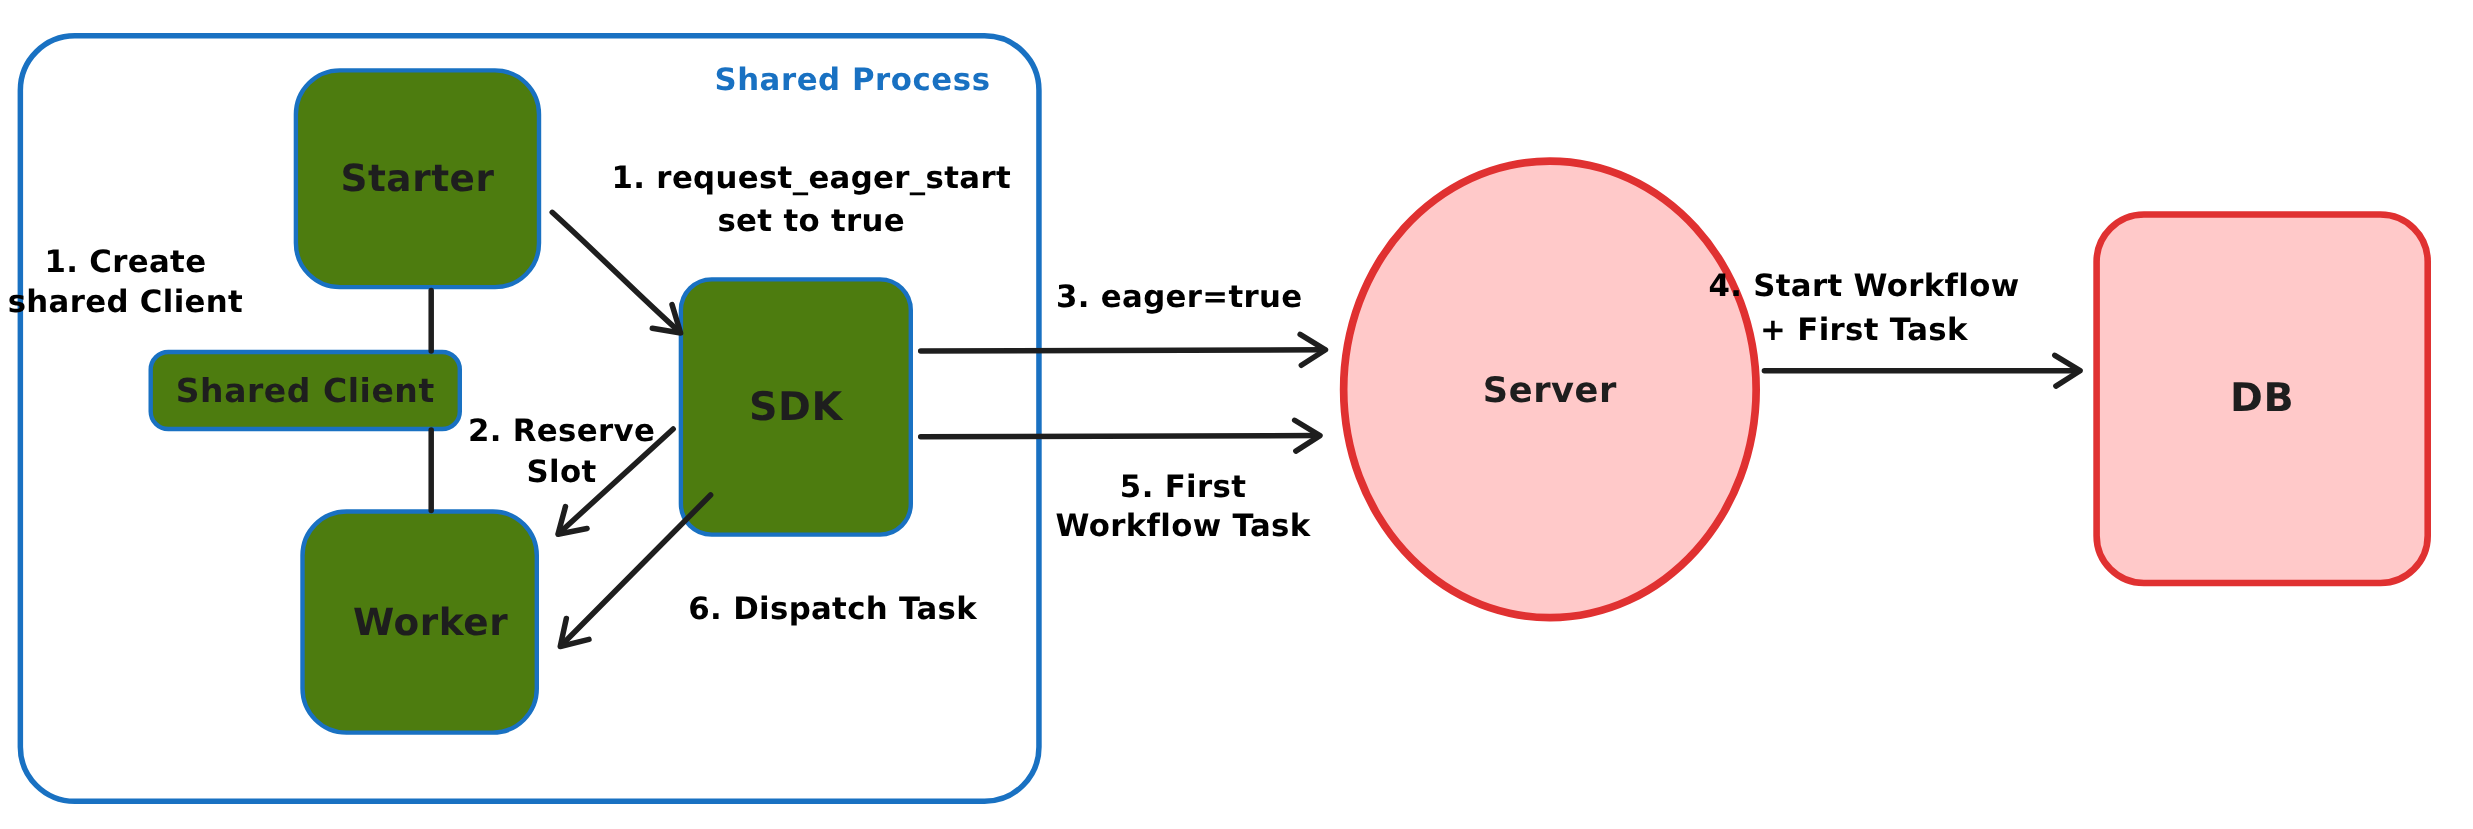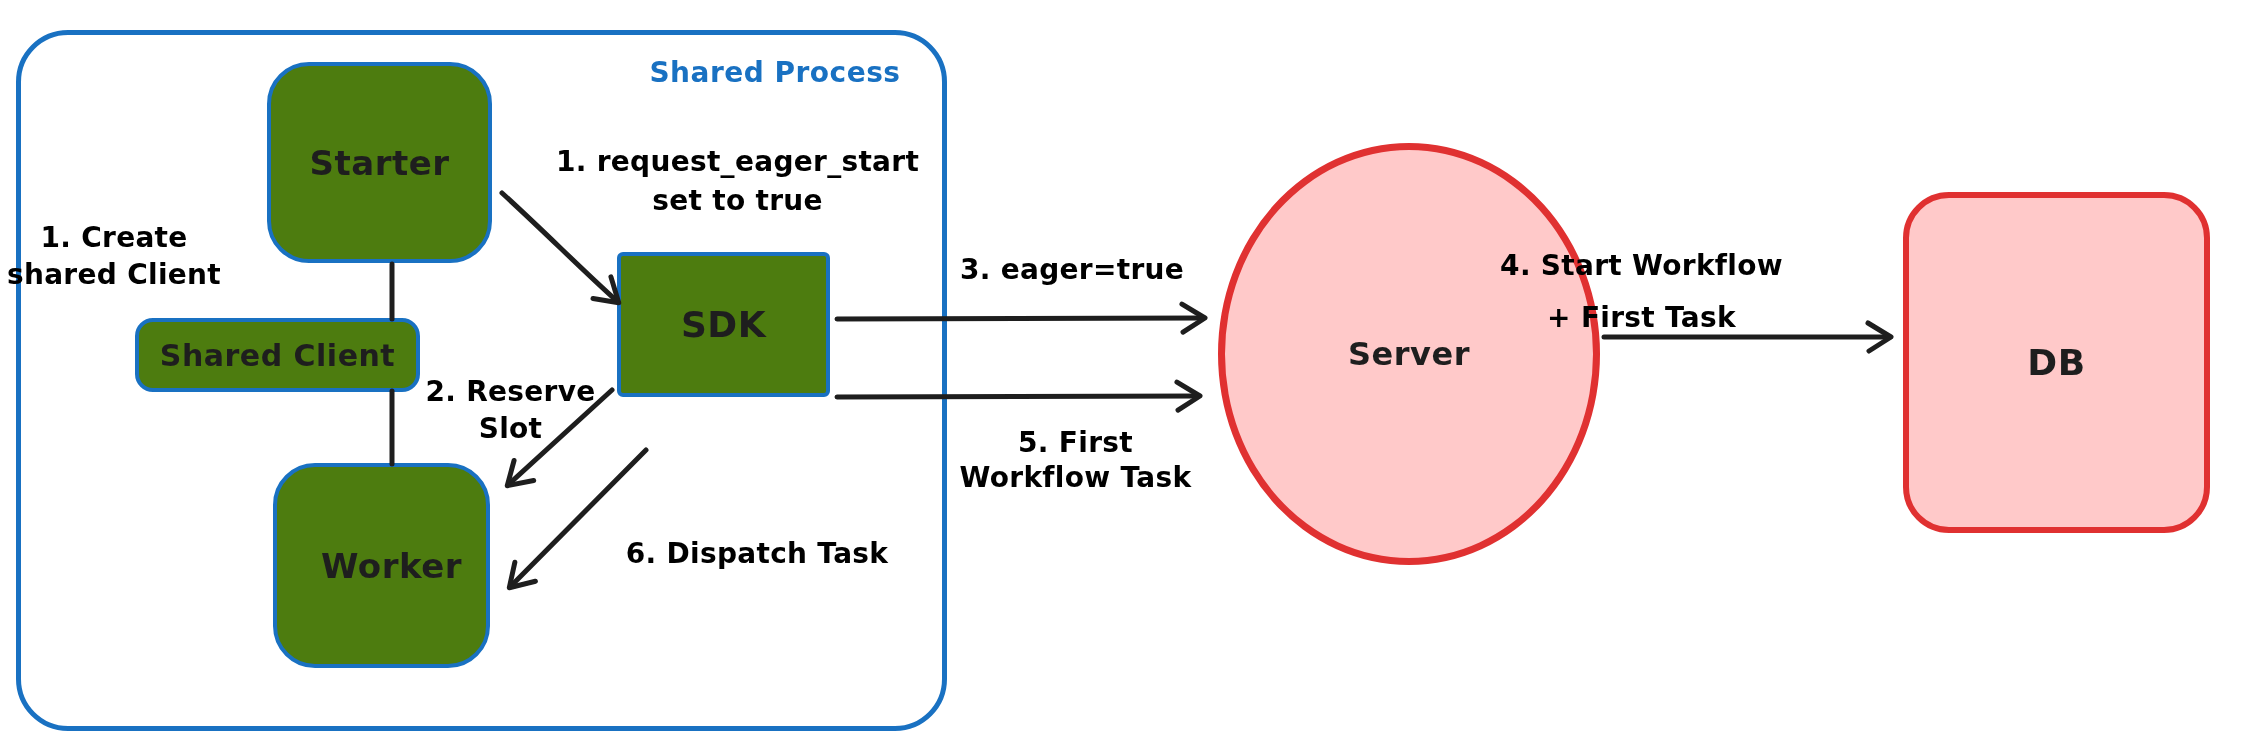--- a/index.html
+++ b/index.html
@@ -18,40 +18,40 @@
 
   
   .node{
     position:absolute;display:flex;align-items:center;justify-content:center;
     background:#4d7c0f;border:4px solid #1971c2;color:#1e1e1e;
     font-size:34px;font-weight:600;letter-spacing:.5px;z-index:2;box-sizing:border-box;
   }
   .node-starter{left:267px;top:62px;width:225px;height:201px;border-radius:42px;}
   .node-shared-client{left:135px;top:318px;width:285px;height:74px;border-radius:18px;font-size:30px;}
   .node-worker{left:273px;top:463px;width:217px;height:205px;border-radius:42px;padding-left:20px;}
-  .node-sdk{left:617px;top:252px;width:213px;height:145px;border-radius:6px;font-size:36px;}
+  .node-sdk{left:617px;top:252px;width:213px;height:236px;border-radius:30px;font-size:36px;}
   .node-server{
     left:1218px;top:143px;width:382px;height:422px;border-radius:50%;
     background:#ffc9c9;border:7px solid #e03131;font-size:32px;justify-content:center;
   }
   .node-db{
     left:1903px;top:192px;width:307px;height:341px;border-radius:46px;
     background:#ffc9c9;border:6px solid #e03131;font-size:36px;
   }
 
   
   .ann{
     position:absolute;color:#000000;font-size:28px;font-weight:600;
     text-align:center;white-space:pre-line;line-height:37px;letter-spacing:.3px;z-index:3;
   }
   .ann-create{left:-6px;top:219px;width:240px;}
   .ann-request{left:535px;top:142px;width:405px;line-height:39px;}
   .ann-reserve{left:418px;top:373px;width:185px;}
   .ann-eager{left:946px;top:251px;width:252px;}
-  .ann-start-wf{left:1499px;top:240px;width:285px;line-height:52px;}
+  .ann-start-wf{left:1552px;top:240px;width:285px;line-height:40px;}
   .ann-first-wt{left:933px;top:425px;width:285px;line-height:35px;}
   .ann-dispatch{left:607px;top:535px;width:300px;}
 
   
   .connectors{position:absolute;left:0;top:0;z-index:4;pointer-events:none;}
 </style>
 </head>
 <body>
 
 <div id="canvas">

